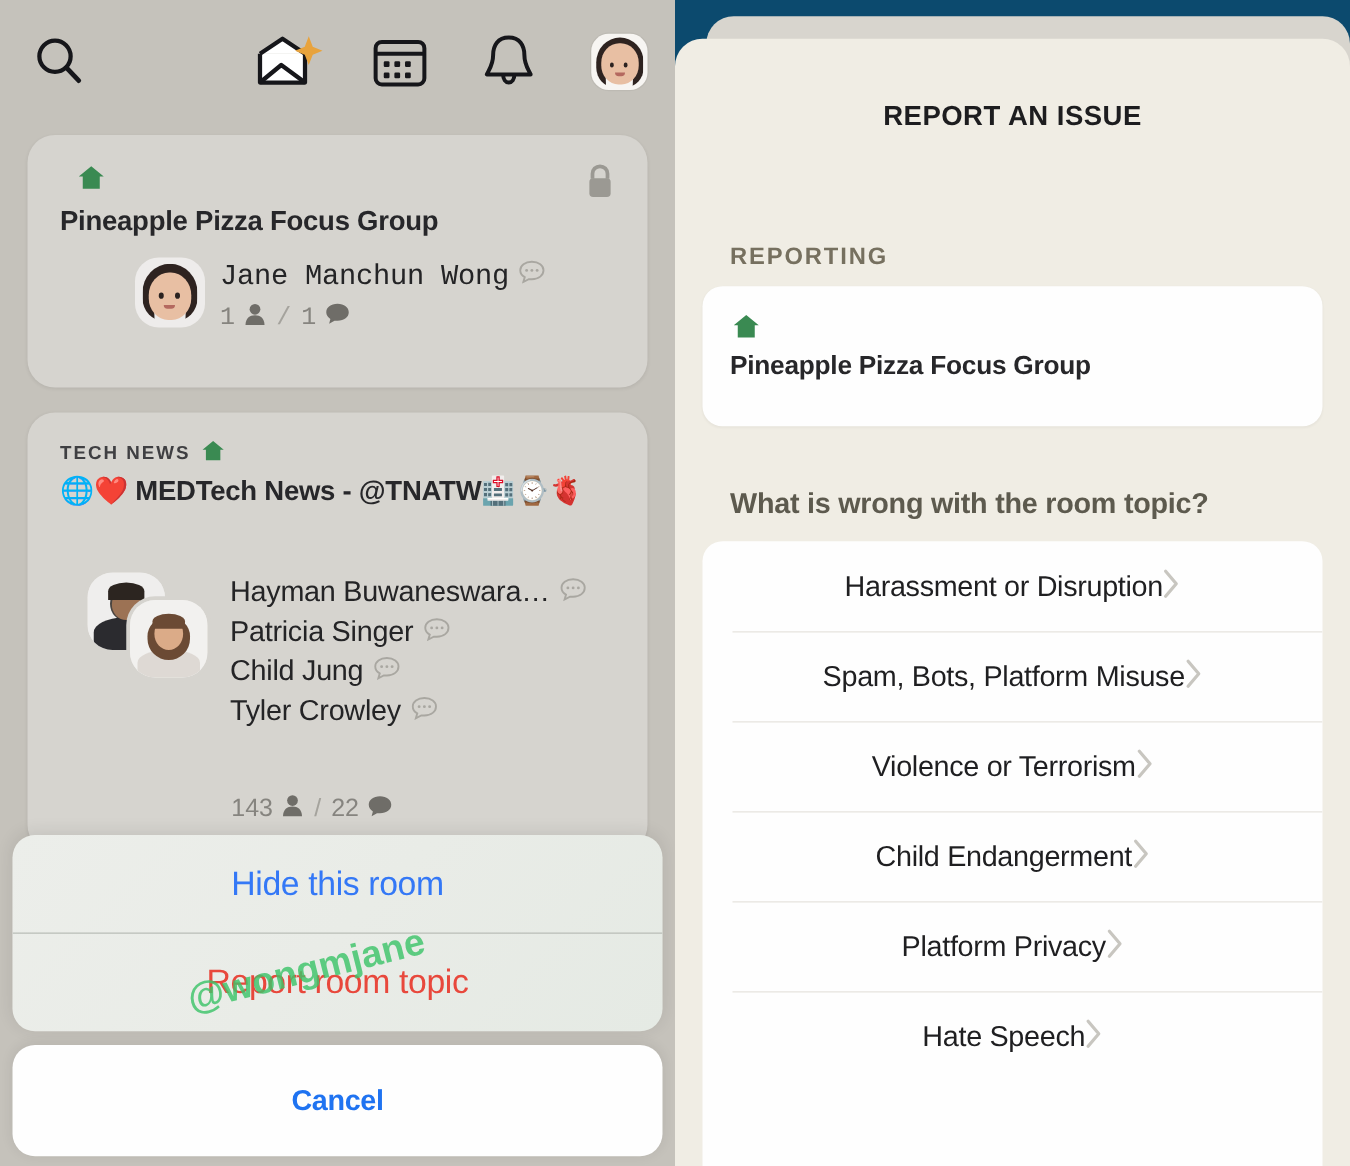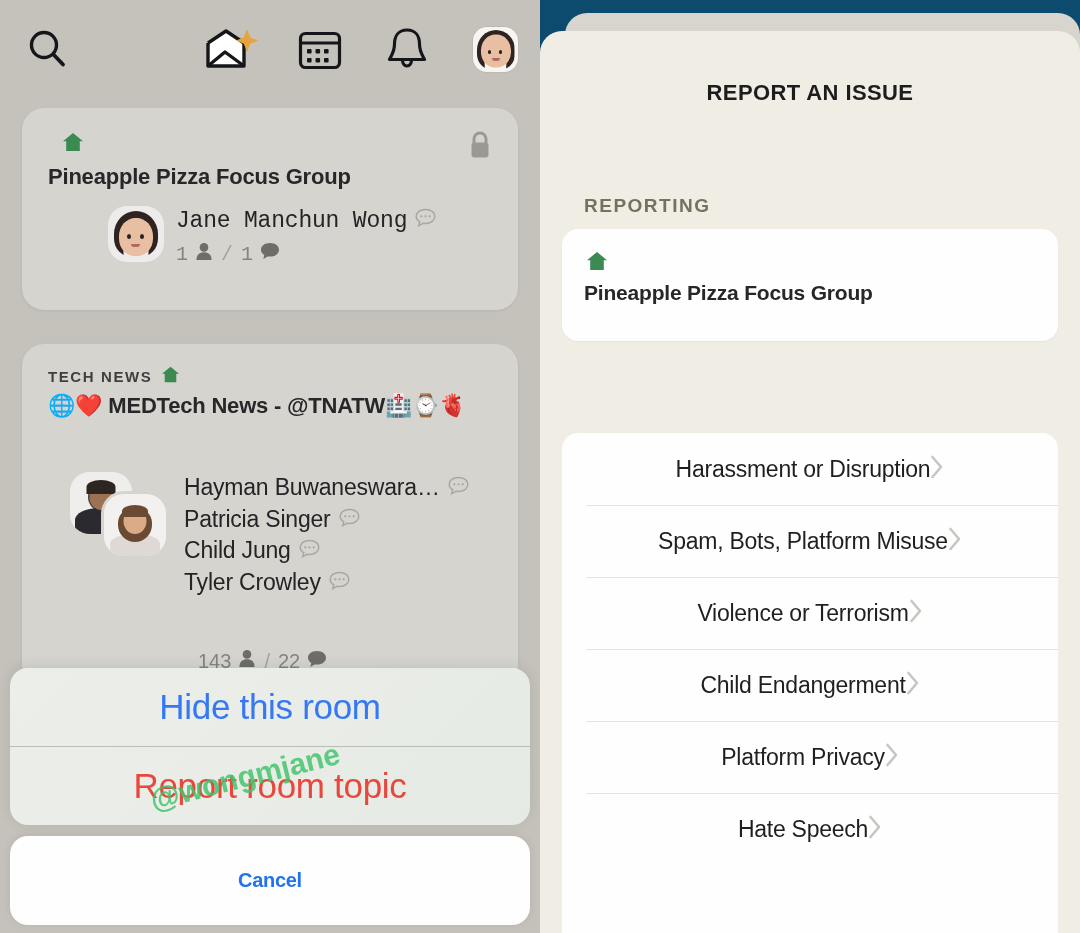--- a/index.html
+++ b/index.html
@@ -58,21 +58,21 @@
     background: #b4695f; left: 18.5px; top: 31px;
   }
 
   
   .room-card {
     position: absolute; left: 22px; width: 496px;
     background: #d6d4cf; border-radius: 22px;
     box-shadow: 0 1px 3px rgba(0,0,0,.07);
   }
   .card-one { top: 108px; height: 202px; }
-  .card-two { top: 344px; height: 352px; }
+  .card-two { top: 330px; height: 352px; }
   .lock-icon { position: absolute; right: 26px; top: 22px; }
 
   .card-title {
     position: absolute; left: 26px; font-size: 22px; font-weight: 700;
     color: #27272a; letter-spacing: -0.2px; white-space: nowrap;
   }
   .c1-house { position: absolute; left: 40px; top: 24px; }
   .c1-title { top: 56px; }
   .c1-row { position: absolute; left: 88px; top: 100px; display: flex; align-items: flex-start; gap: 14px; font-family: Liberation Mono, monospace; }
   .c1-avatar {
@@ -112,46 +112,46 @@
   .stack-av {
     position: absolute; width: 62px; height: 62px; border-radius: 20px;
     overflow: hidden; background: #e9e7e4; box-shadow: 0 0 0 3px #d6d4cf;
   }
   .stack-av.a { left: 0; top: 0; }
   .stack-av.b { left: 34px; top: 22px; }
   .ph-head { position: absolute; left: 50%; transform: translateX(-50%); border-radius: 50%; }
   .ph-body { position: absolute; left: 50%; transform: translateX(-50%); border-radius: 46% 46% 0 0; }
   .names { display: flex; flex-direction: column; gap: 0px; padding-top: 2px; }
   .names .member-name { margin-bottom: 5px; }
-  .c2-counts { position: absolute; left: 163px; top: 298px; margin-left: 13px; }
+  .c2-counts { position: absolute; left: 163px; top: 298px; }
 
   .bubble-icon { flex: 0 0 auto; }
 
   
   .sheet {
     position: absolute; left: 10px; width: 520px; border-radius: 18px;
     overflow: hidden;
     background: linear-gradient(135deg,#eceeea 0%,#e9ece7 50%,#e5eae4 100%);
     box-shadow: 0 -2px 14px rgba(0,0,0,.09);
   }
   .sheet-main { top: 668px; height: 157px; }
   .sheet-cancel {
     top: 836px; height: 89px; background: #fefefe;
     display: flex; align-items: center; justify-content: center;
     border-radius: 18px; left: 10px; width: 520px; position: absolute;
     box-shadow: 0 -1px 10px rgba(0,0,0,.08);
   }
   .sheet-btn {
     height: 78px; display: flex; align-items: center; justify-content: center;
-    font-size: 35px; letter-spacing: -0.3px; position: relative;
+    font-size: 27px; letter-spacing: -0.3px; position: relative;
   }
   .sheet-btn.divider-top { border-top: 1px solid #b9bdb7; }
   .btn-blue { color: #3478f6; }
   .btn-red { color: #e8483c; }
-  .btn-cancel { color: #1f73f1; font-size: 20px; font-weight: 600; letter-spacing: -0.3px; }
+  .btn-cancel { color: #1f73f1; font-size: 23px; font-weight: 600; letter-spacing: -0.3px; }
 
   
   .wm {
     position: absolute; color: #3ec46a; font-weight: 700;
     font-family: "Liberation Sans", sans-serif; pointer-events: none;
     opacity: .82; white-space: nowrap;
   }
   .wm-left { left: 148px; top: 760px; font-size: 30px; transform: rotate(-14deg); }
 
   
@@ -431,20 +431,21 @@
 
       <div class="reporting-card">
         <span class="rc-house">
           <svg width="22" height="20" viewBox="0 0 22 20">
               <path d="M11 1 L21 9.2 L17.8 9.2 L17.8 19 L4.2 19 L4.2 9.2 L1 9.2 Z" fill="#3a8a52"></path>
             </svg>
         </span>
         <div class="rc-title">Pineapple Pizza Focus Group</div>
       </div>
 
+      <div class="question">What is wrong with the room topic?</div>
 
       <div class="reasons-card">
         <div class="reason-row">
           <span class="reason-label">Harassment or Disruption</span>
           <span class="chev">
             <svg width="14" height="24" viewBox="0 0 14 24">
                 <path d="M2.5 2 L11 12 L2.5 22" stroke="#c8c6c0" stroke-width="2.6" fill="none" stroke-linecap="round" stroke-linejoin="round"></path>
               </svg>
           </span>
         </div>

